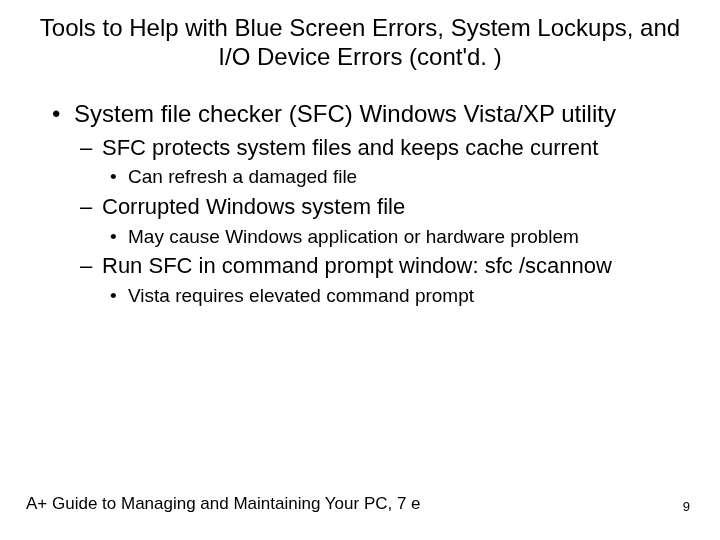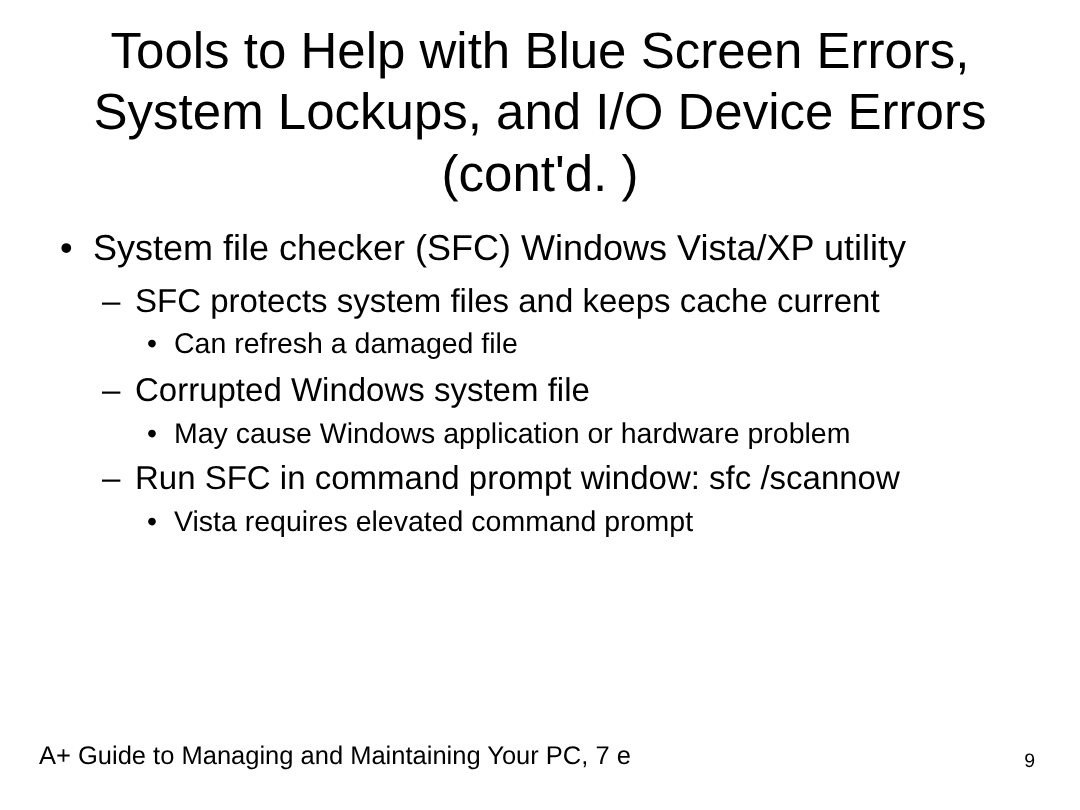--- a/index.html
+++ b/index.html
@@ -13,31 +13,31 @@
     overflow: hidden;
   }
   .slide {
     width: 720px;
     height: 540px;
     position: relative;
     box-sizing: border-box;
   }
   .title {
     text-align: center;
-    font-size: 34px;
+    font-size: 24px;
     line-height: 1.2;
     padding: 14px 30px 0 30px;
     font-weight: 400;
   }
   .body {
     padding: 10px 28px 0 28px;
   }
   ul.l1 {
     list-style: none;
-    margin: 4px;
+    margin: 16px;
     padding: 0;
   }
   ul.l1 > li {
     font-size: 24px;
     line-height: 1.3;
     margin-bottom: 4px;
     padding-left: 30px;
     position: relative;
   }
   ul.l1 > li::before {

